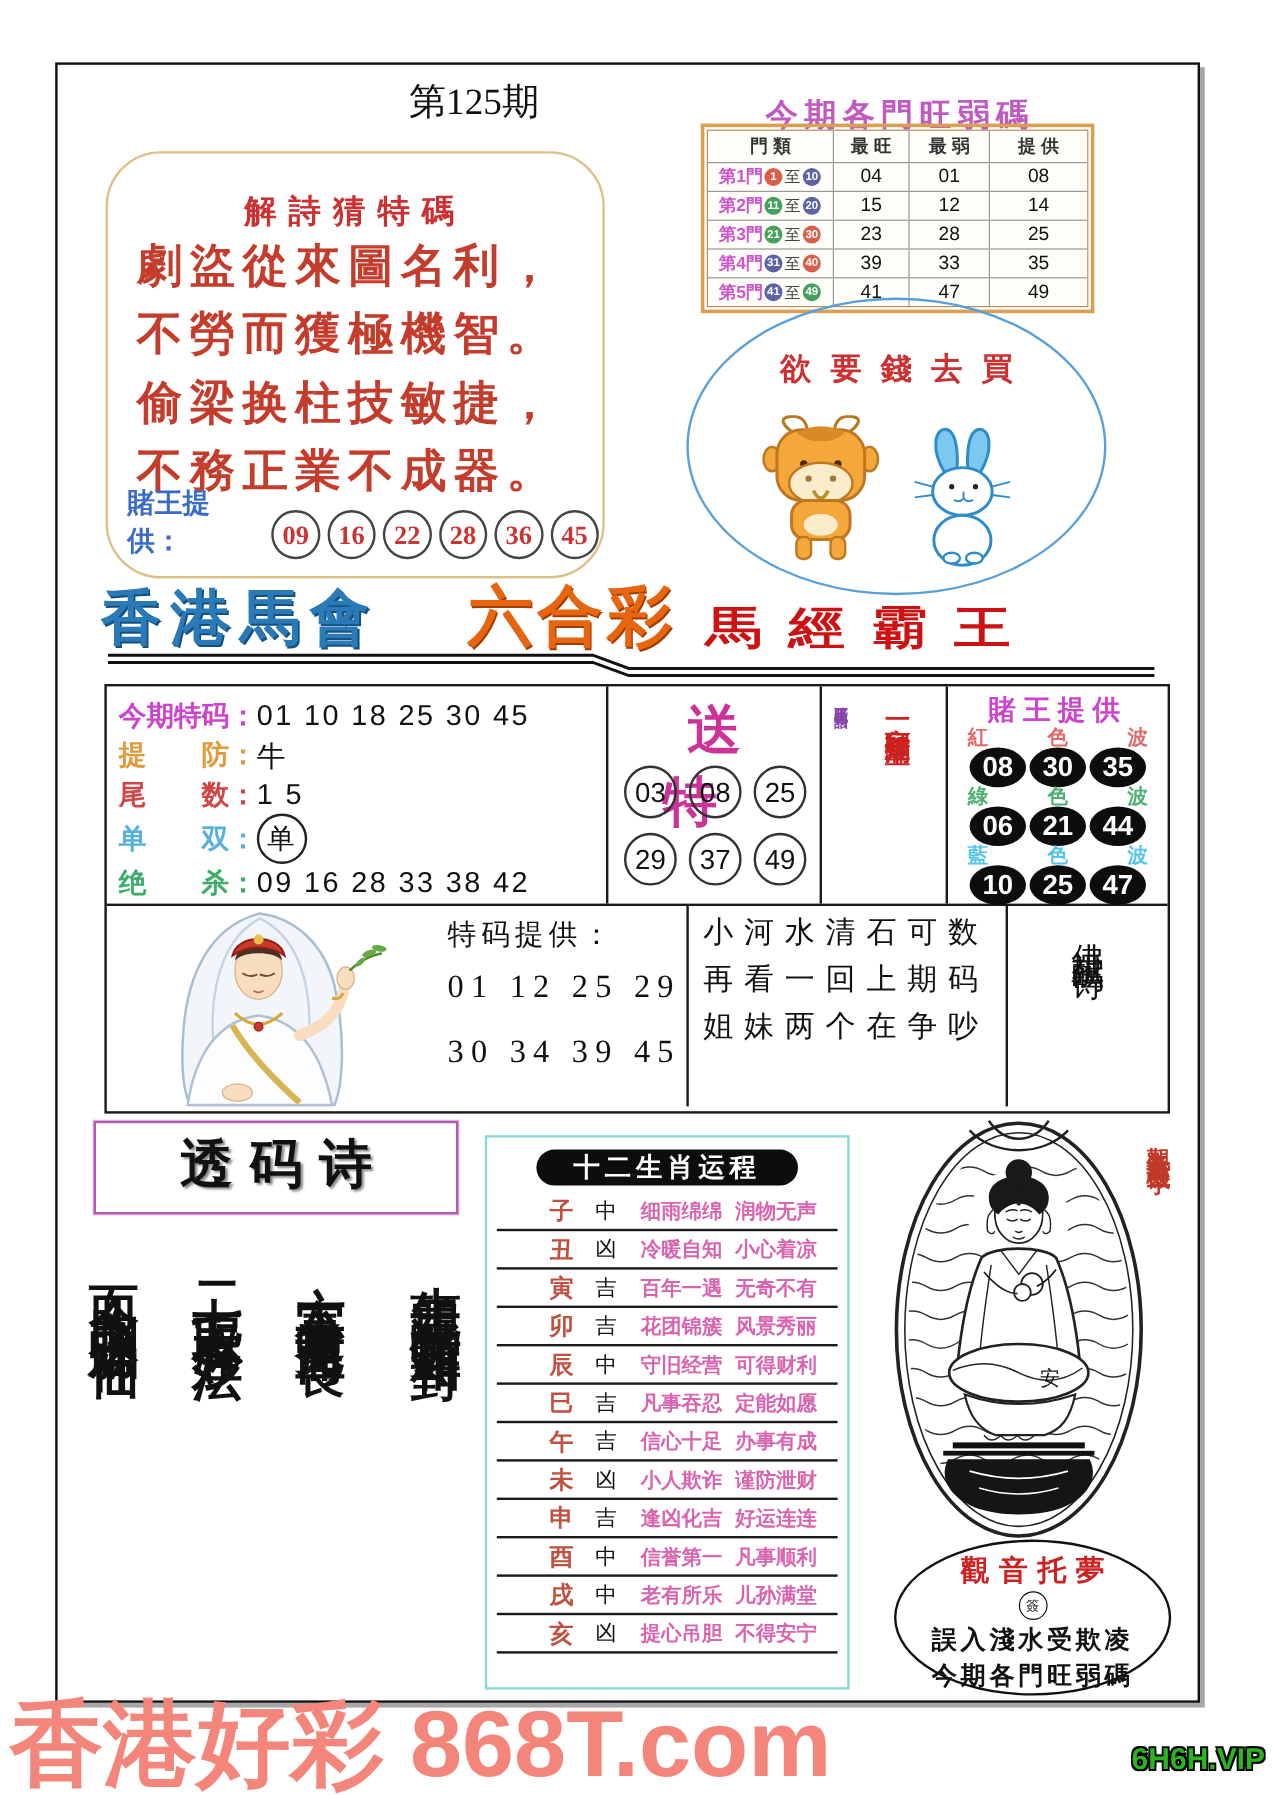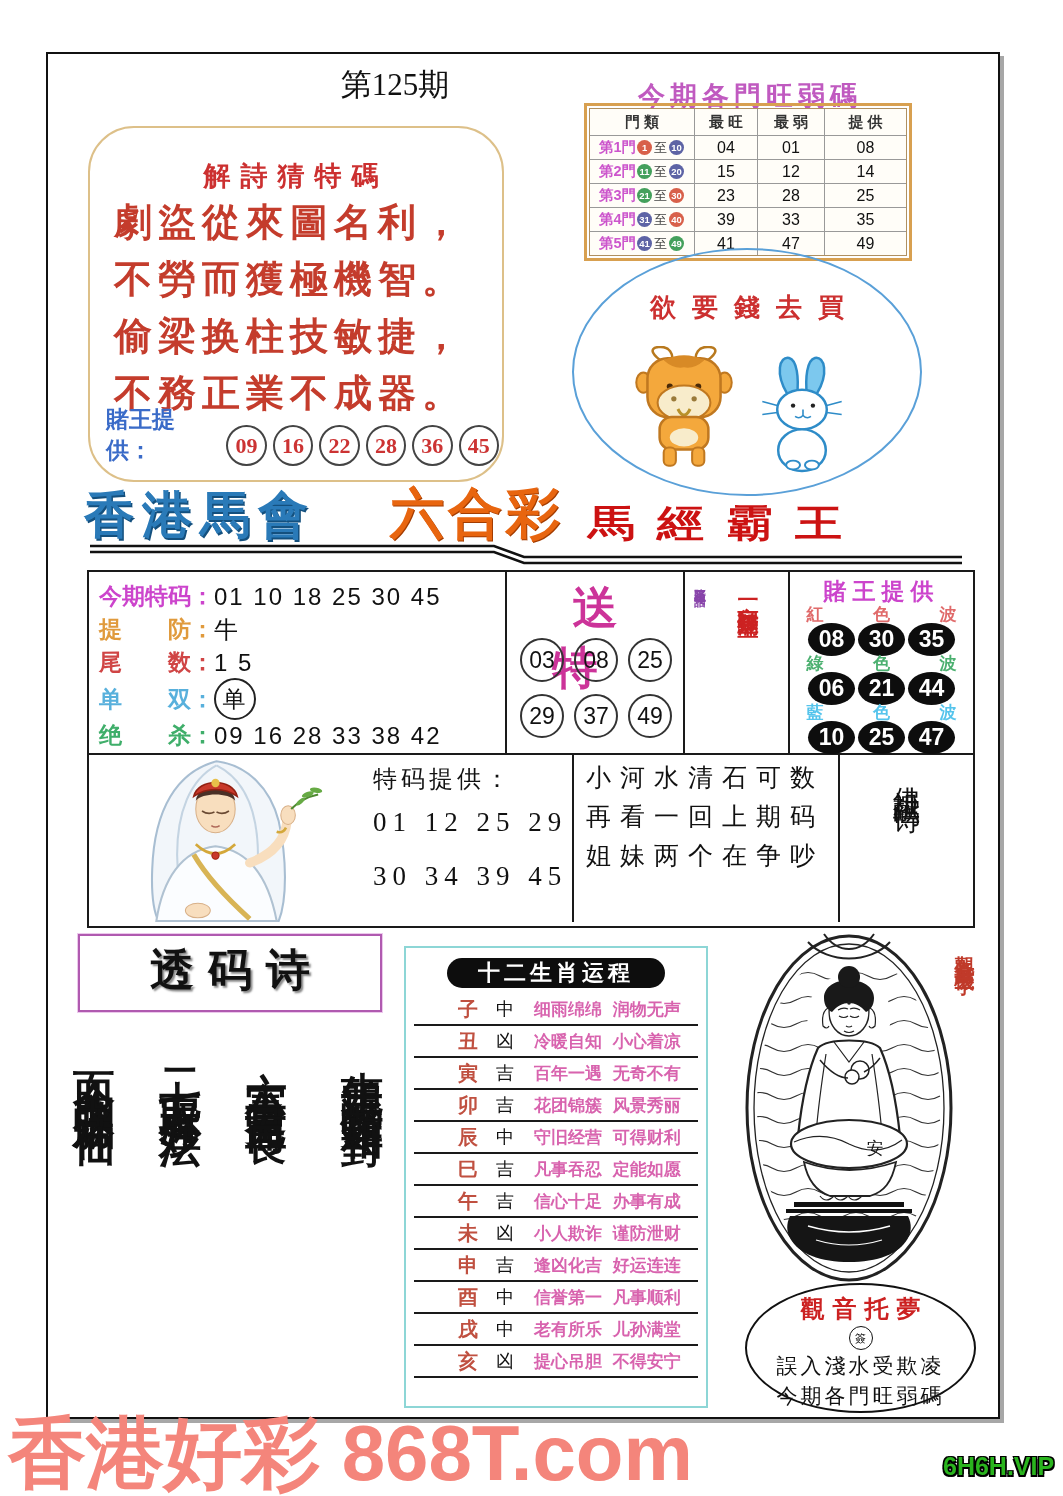--- a/index.html
+++ b/index.html
@@ -125,21 +125,21 @@
   
   #buddha-art{left:738px;top:930px;width:222px;height:360px;}
   #guanyin-side{left:952px;top:940px;writing-mode:vertical-rl;font-size:20px;font-weight:bold;
                 color:#c03a2a;letter-spacing:3px;font-family:"Liberation Serif",serif;}
   #dream-oval{left:745px;top:1283px;width:227px;height:126px;border:2px solid #111;border-radius:50%;}
   .dream-title{margin-top:8px;text-align:center;color:#cc2222;font-size:24px;font-weight:bold;
                letter-spacing:8px;text-indent:8px;font-family:"Liberation Serif",serif;}
   .dream-stamp{width:22px;height:22px;border:1.5px solid #111;border-radius:50%;margin:1px auto;
                display:flex;align-items:center;justify-content:center;font-size:11px;
                font-family:"Liberation Serif",serif;}
-  .dream-line{text-align:center;font-size:21px;font-weight:normal;letter-spacing:3px;line-height:30px;
+  .dream-line{text-align:center;font-size:21px;font-weight:bold;letter-spacing:3px;line-height:30px;
               font-family:"Liberation Serif",serif;}
   
   #watermark{left:8px;top:1402px;font-size:78px;font-weight:bold;color:#f4857b;white-space:nowrap;
              z-index:6;letter-spacing:0px;}
   #corner-badge{left:943px;top:1452px;font-size:25px;font-weight:bold;color:#2ab41e;z-index:6;
                 text-shadow:-1.5px -1.5px 0 #000,1.5px -1.5px 0 #000,-1.5px 1.5px 0 #000,1.5px 1.5px 0 #000;}
 </style>
 </head>
 <body>
 

